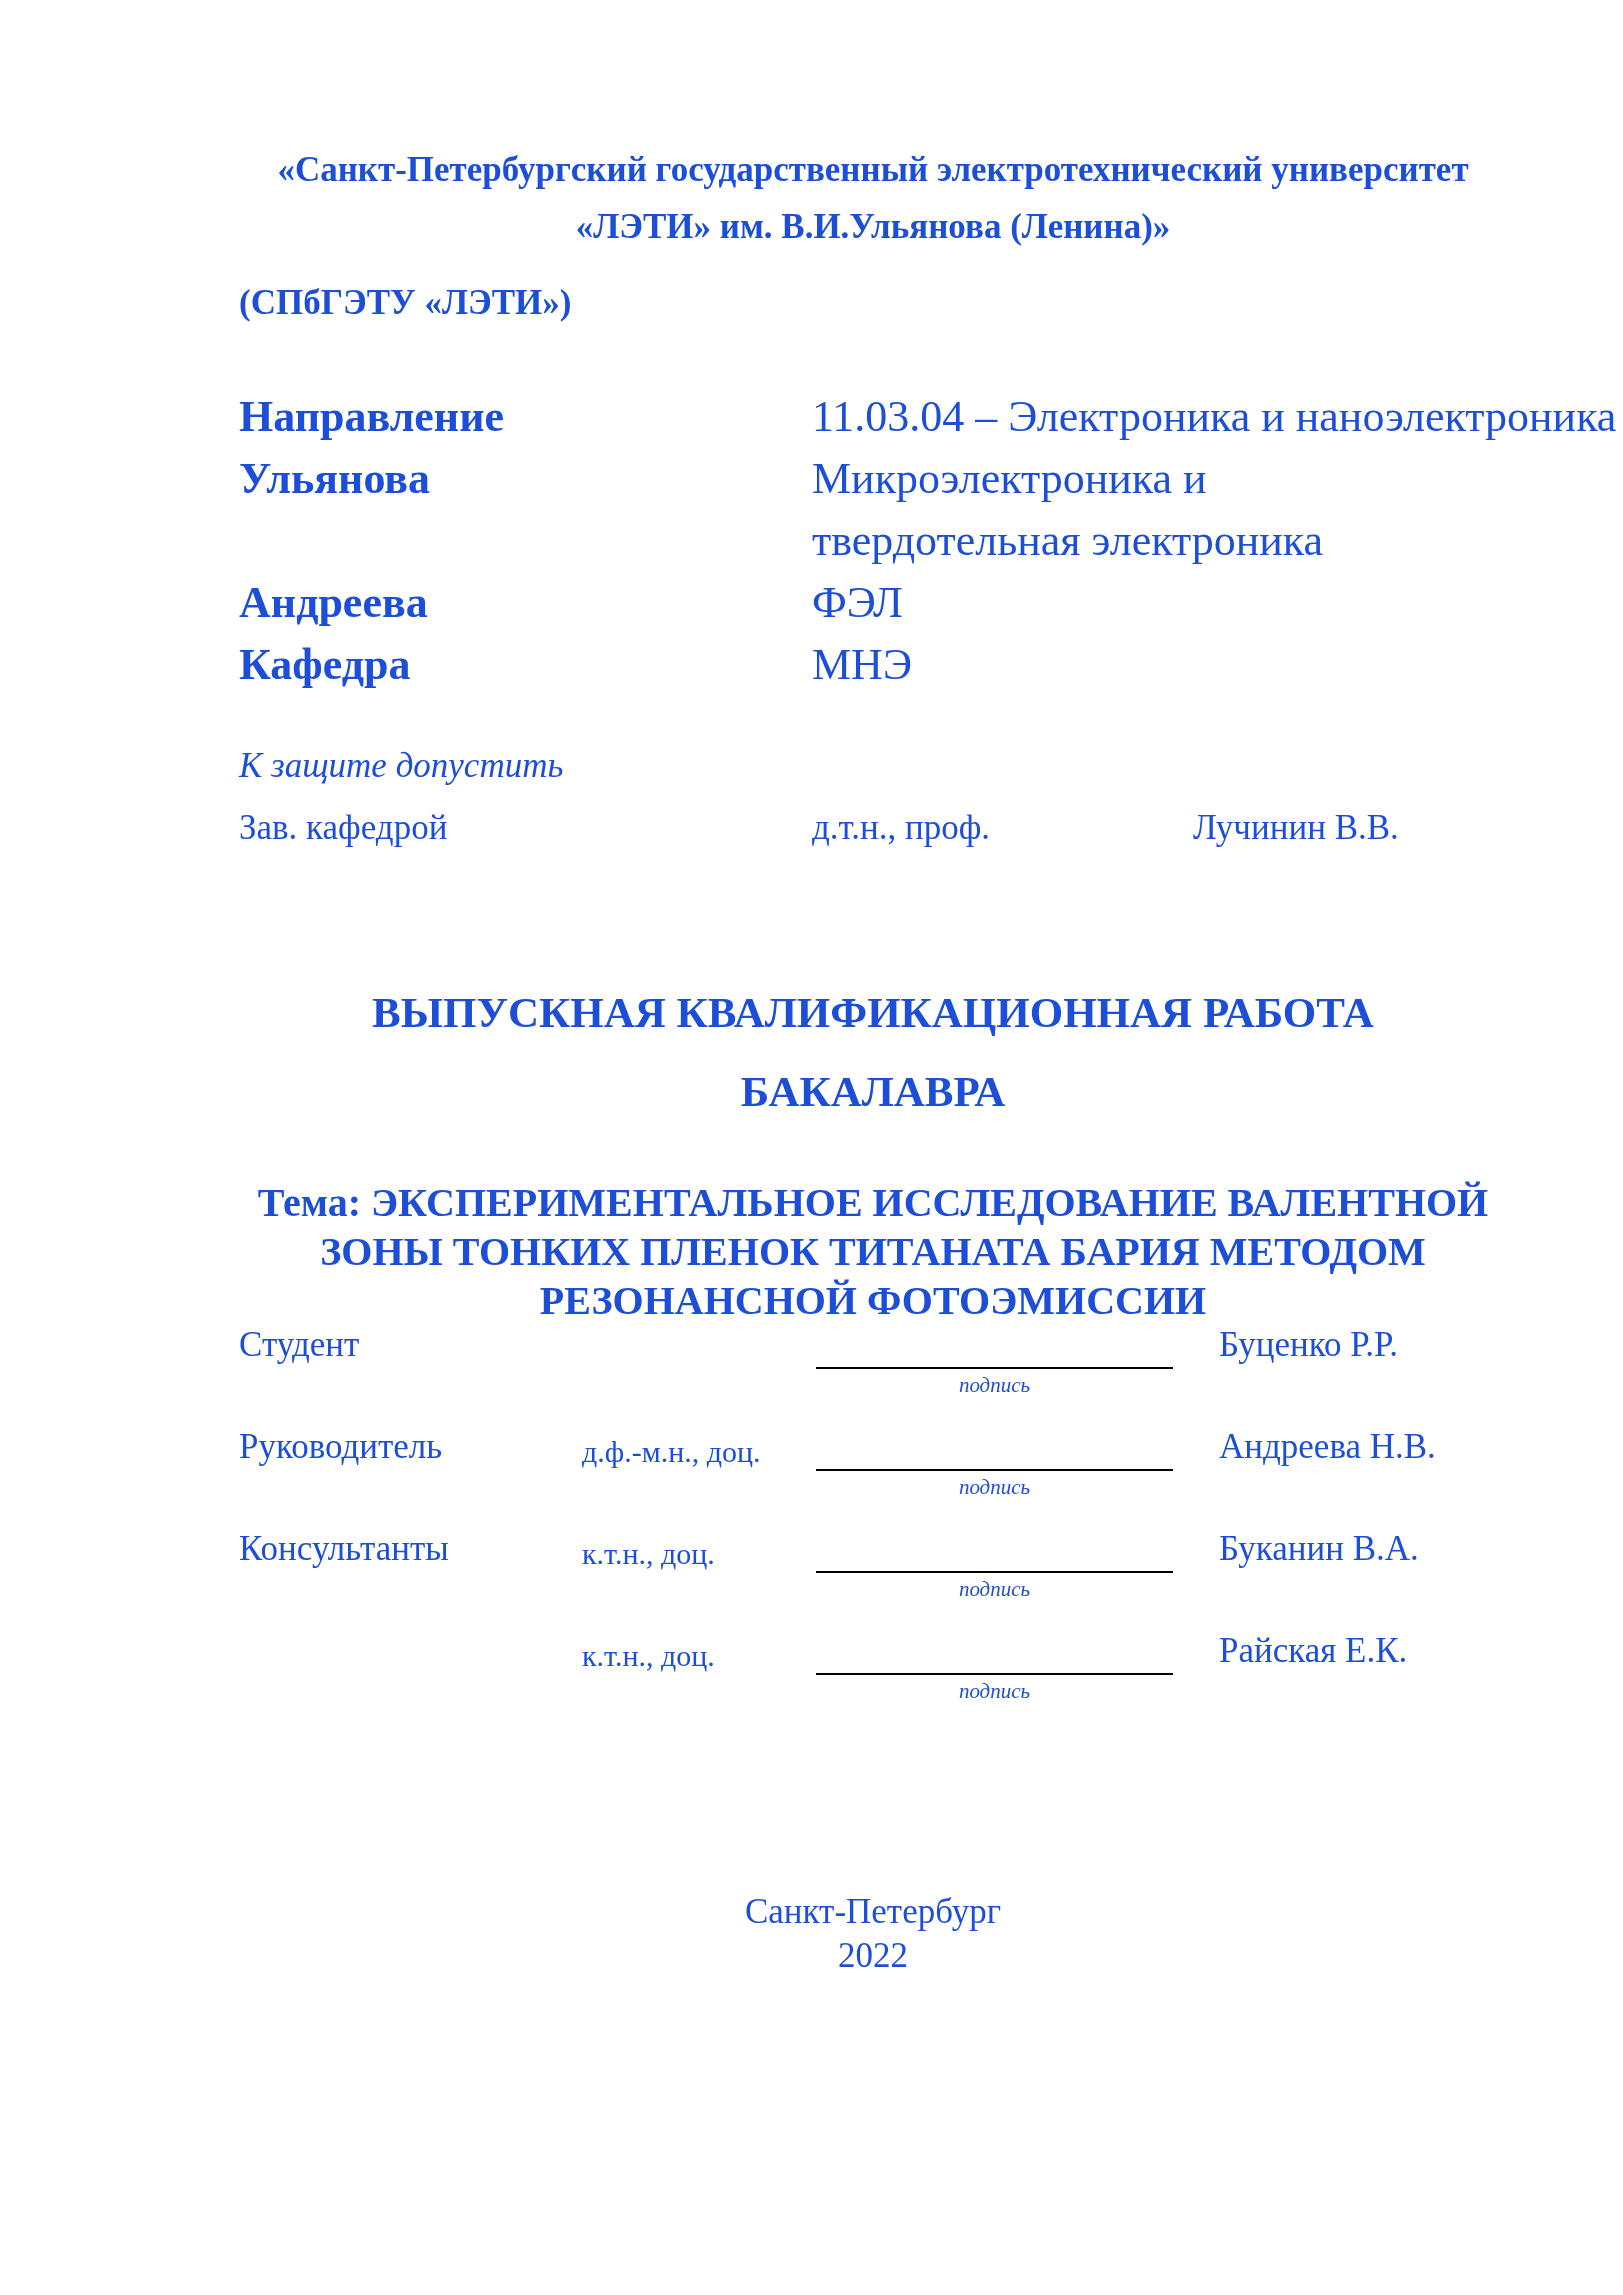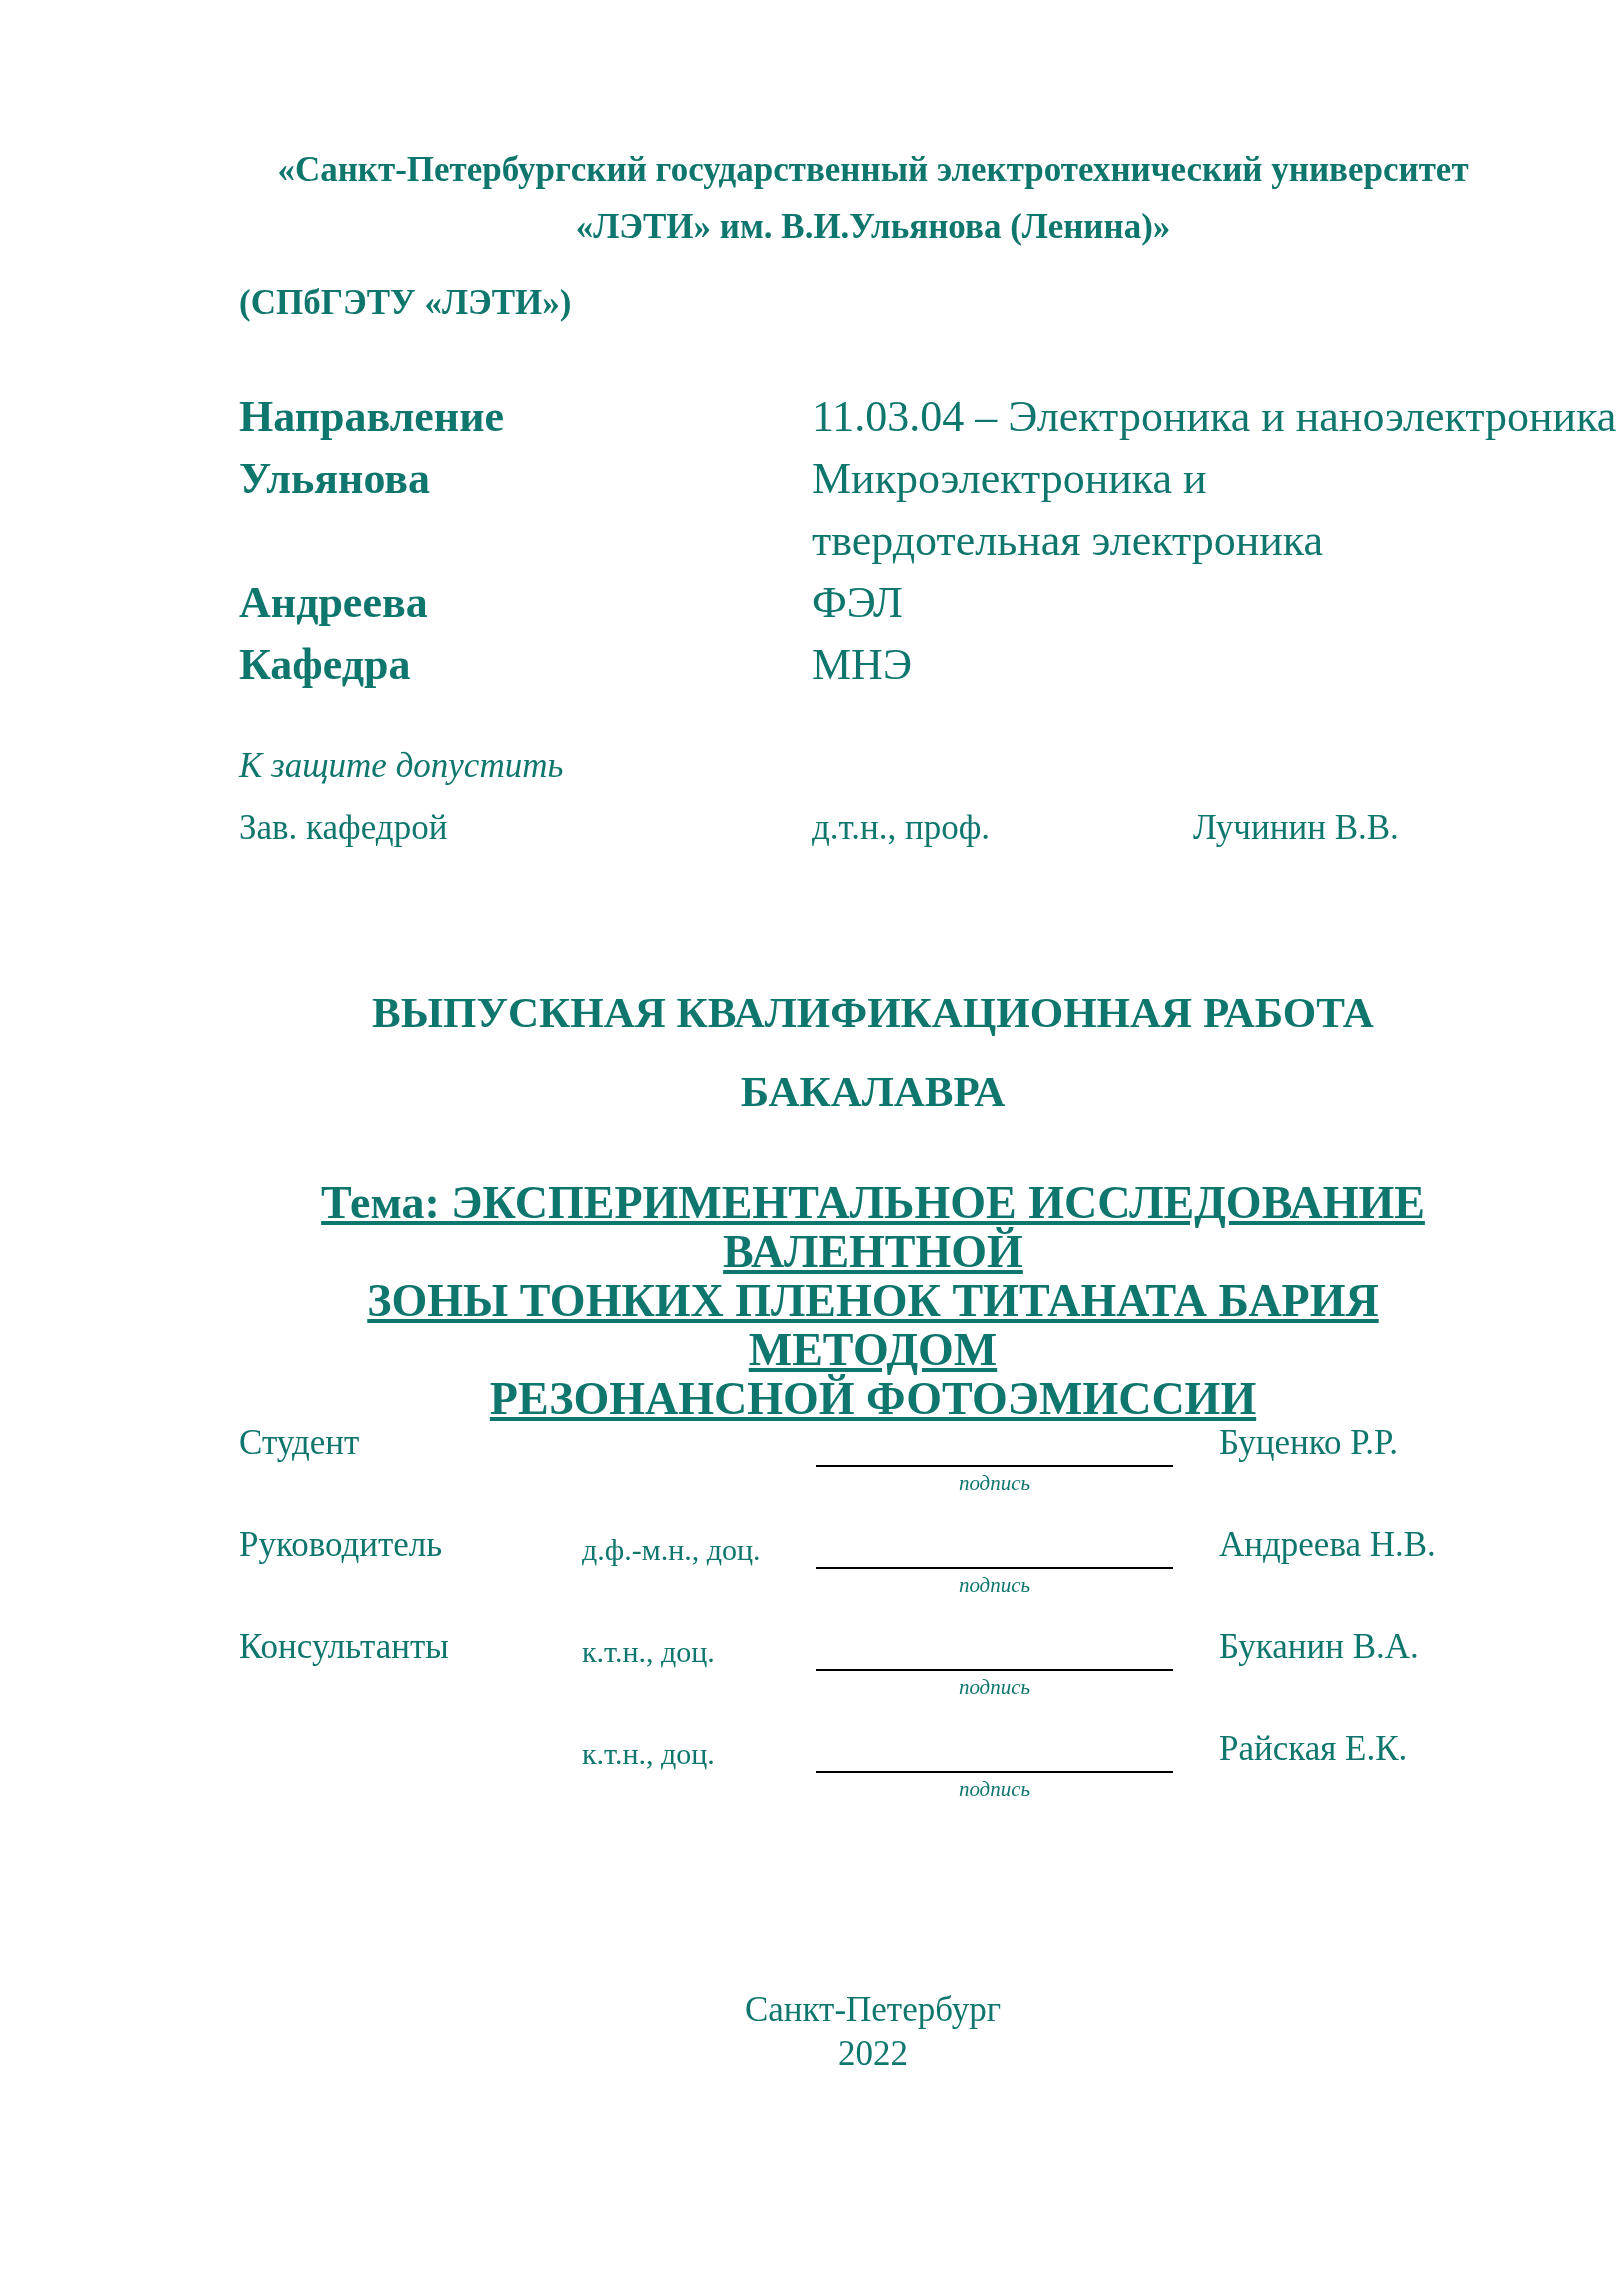--- a/index.html
+++ b/index.html
@@ -5,21 +5,21 @@
   html, body {
     margin: 0;
     padding: 0;
     background: #ffffff;
   }
   .page {
     position: relative;
     width: 1623px;
     height: 2295px;
     background: #ffffff;
-    color: #0f766e;
+    color: #1d4ed8;
     font-family: "Liberation Serif", "DejaVu Serif", serif;
     box-sizing: border-box;
     padding: 141px 116px 0 239px;
     overflow: hidden;
   }
   
   .header {
     text-align: center;
     font-weight: bold;
     font-size: 35px;
@@ -62,23 +62,22 @@
     text-align: center;
     font-weight: bold;
     font-size: 43px;
     line-height: 79px;
   }
   
   .topic {
     margin-top: 47px;
     text-align: center;
     font-weight: bold;
-    font-size: 46px;
+    font-size: 40px;
     line-height: 49px;
-    text-decoration: underline;
   }
   
   .signatures { }
   .sig-row {
     position: relative;
     height: 102px;
     font-size: 35px;
   }
   .sig-role  { position: absolute; left: 0;      top: 0; }
   .sig-degree{ position: absolute; left: 343px;  top: 7.9px; font-size: 30px; }

